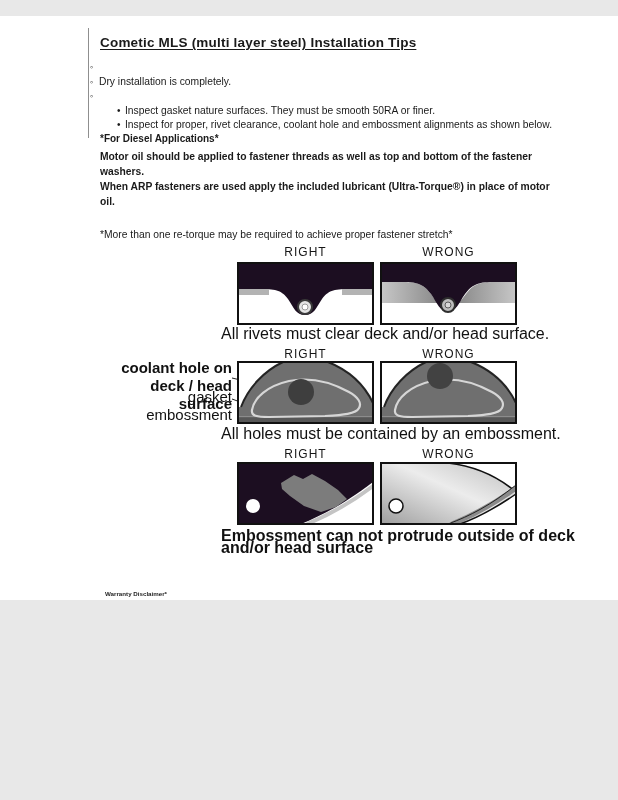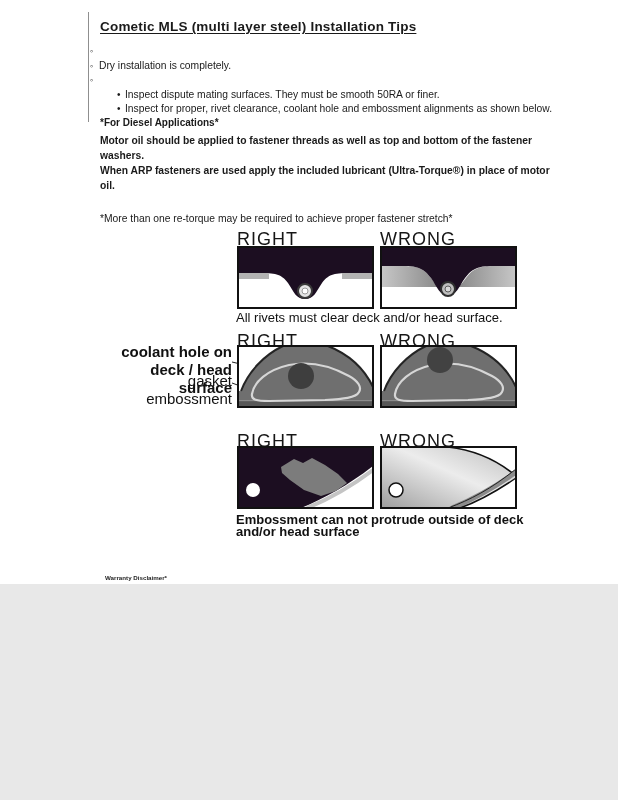--- a/index.html
+++ b/index.html
@@ -1,43 +1,43 @@
 <!DOCTYPE html>
 <html><head>
 <meta charset="utf-8">
 <style>
   html,body{margin:0;padding:0;background:#e8e8e8;}
   #page{
     position:relative;width:618px;height:584px;background:#ffffff;
     font-family:"Liberation Sans",sans-serif;color:#1a1a1a;overflow:hidden;
-    margin:0 auto;
+    margin:16px auto;
   }
   .abs{position:absolute;}
   .preline{white-space:pre-line;font-weight:bold;}
   #left-rule{left:88px;top:12px;width:1px;height:110px;background:#8f8f8f;}
   #doc-title{
     left:100px;top:19px;font-size:13.5px;font-weight:bold;
     text-decoration:underline;text-underline-offset:2px;letter-spacing:.2px;
   }
   #tips{left:90px;top:44px;width:470px;font-size:10.3px;line-height:14.5px;}
   .tip{display:flex;align-items:baseline;}
   .tip.l2{margin-left:27px;}
   .tip .bullet{width:9px;flex:0 0 9px;font-size:9px;}
   .tip.l2 .bullet{font-size:10px;width:8px;flex-basis:8px;}
   #diesel-heading{left:100px;top:117px;font-size:10px;font-weight:bold;}
   .body-para{left:100px;width:455px;font-size:10.3px;line-height:15px;}
   #diesel-para1{top:133px;}
   #diesel-para2{top:165px;}
   #diesel-note{top:211px;}
   .rw-label{
-    width:137px;text-align:left;font-size:18px;letter-spacing:1px;color:#161616;
+    width:137px;text-align:center;font-size:12px;letter-spacing:1px;color:#161616;
   }
   .fig{width:137px;height:63px;}
   .fig svg{display:block;width:137px;height:63px;}
-  .caption{left:236px;font-size:13px;line-height:12px;color:#111;}
+  .caption{left:221px;font-size:16px;line-height:12px;color:#111;}
   .anno{
     width:122px;left:110px;text-align:right;font-size:15px;line-height:18px;color:#111;
   }
   #warranty{left:105px;top:574px;width:424px;font-size:6.2px;line-height:7.2px;color:#222;}
   #warranty .w-head{font-weight:bold;margin-bottom:9px;}
   #warranty p{margin:0 0 6px 0;}
   #page-number{left:386px;top:760px;font-size:18px;color:#2b2b2b;letter-spacing:.3px;}
 </style>
 </head>
 <body>
@@ -54,21 +54,21 @@
     </div>
     <div class="tip l1">
       <span class="bullet">◦</span>
       <span>Dry installation is completely.</span>
     </div>
     <div class="tip l1">
       <span class="bullet">◦</span>
     </div>
     <div class="tip l2">
       <span class="bullet">•</span>
-      <span>Inspect dispute mating surfaces.  They must be smooth 50RA or finer.</span>
+      <span>Inspect gasket nature surfaces.  They must be smooth 50RA or finer.</span>
     </div>
     <div class="tip l2">
       <span class="bullet">•</span>
       <span>Inspect for proper, rivet clearance, coolant hole and embossment alignments as shown below.</span>
     </div>
   </div>
 
   <div id="diesel-heading" class="abs">*For Diesel Applications*</div>
   <div id="diesel-para1" class="abs body-para preline">Motor oil should be applied to fastener threads as well as top and bottom of the fastener washers.
 When ARP fasteners are used apply the included lubricant (Ultra-Torque®) in place of motor oil.</div>
@@ -148,20 +148,21 @@
       <path d="M91,1 H136 V42 C127,23 111,9 91,1 Z" fill="#ffffff"></path>
       <path d="M91,1 C111,9 127,23 136,42" fill="none" stroke="#242424" stroke-width="2"></path>
       <rect x="1" y="56" width="135" height="6" fill="#575757"></rect>
       <rect x="1" y="55" width="135" height="1.2" fill="#8c8c8c"></rect>
       <path d="M15,49 C17,37 30,25 52,20 C72,16 92,20 112,31 C121,36 125,42 122,47 C119,53 106,54 88,55 L32,56 C20,56 14,55 15,49 Z" fill="none" stroke="#d6d6d6" stroke-width="2.2"></path>
       <circle cx="60" cy="15" r="13" fill="#424242"></circle>
       <rect x="1" y="1" width="135" height="61" fill="none" stroke="#111111" stroke-width="2"></rect>
     </svg>
   </div>
 
+  <div class="abs caption" style="top:412px;">All holes must be contained by an embossment.</div>
 
   <div class="abs rw-label" style="left:237px;top:431px;">RIGHT</div>
   <div class="abs rw-label" style="left:380px;top:431px;">WRONG</div>
 
   <div class="abs fig" style="left:237px;top:446px;">
     <svg viewBox="0 0 137 63">
       <rect x="1" y="1" width="135" height="61" fill="#ffffff"></rect>
       <path d="M1,1 H136 V20 C110,40 88,52 64,62 L1,62 Z" fill="#1c0e21"></path>
       <path d="M70,62 C92,53 112,42 136,24" fill="none" stroke="#c4c4c4" stroke-width="4"></path>
       <path d="M136,28 C112,45 94,55 78,62 L136,62 Z" fill="#ffffff"></path>

